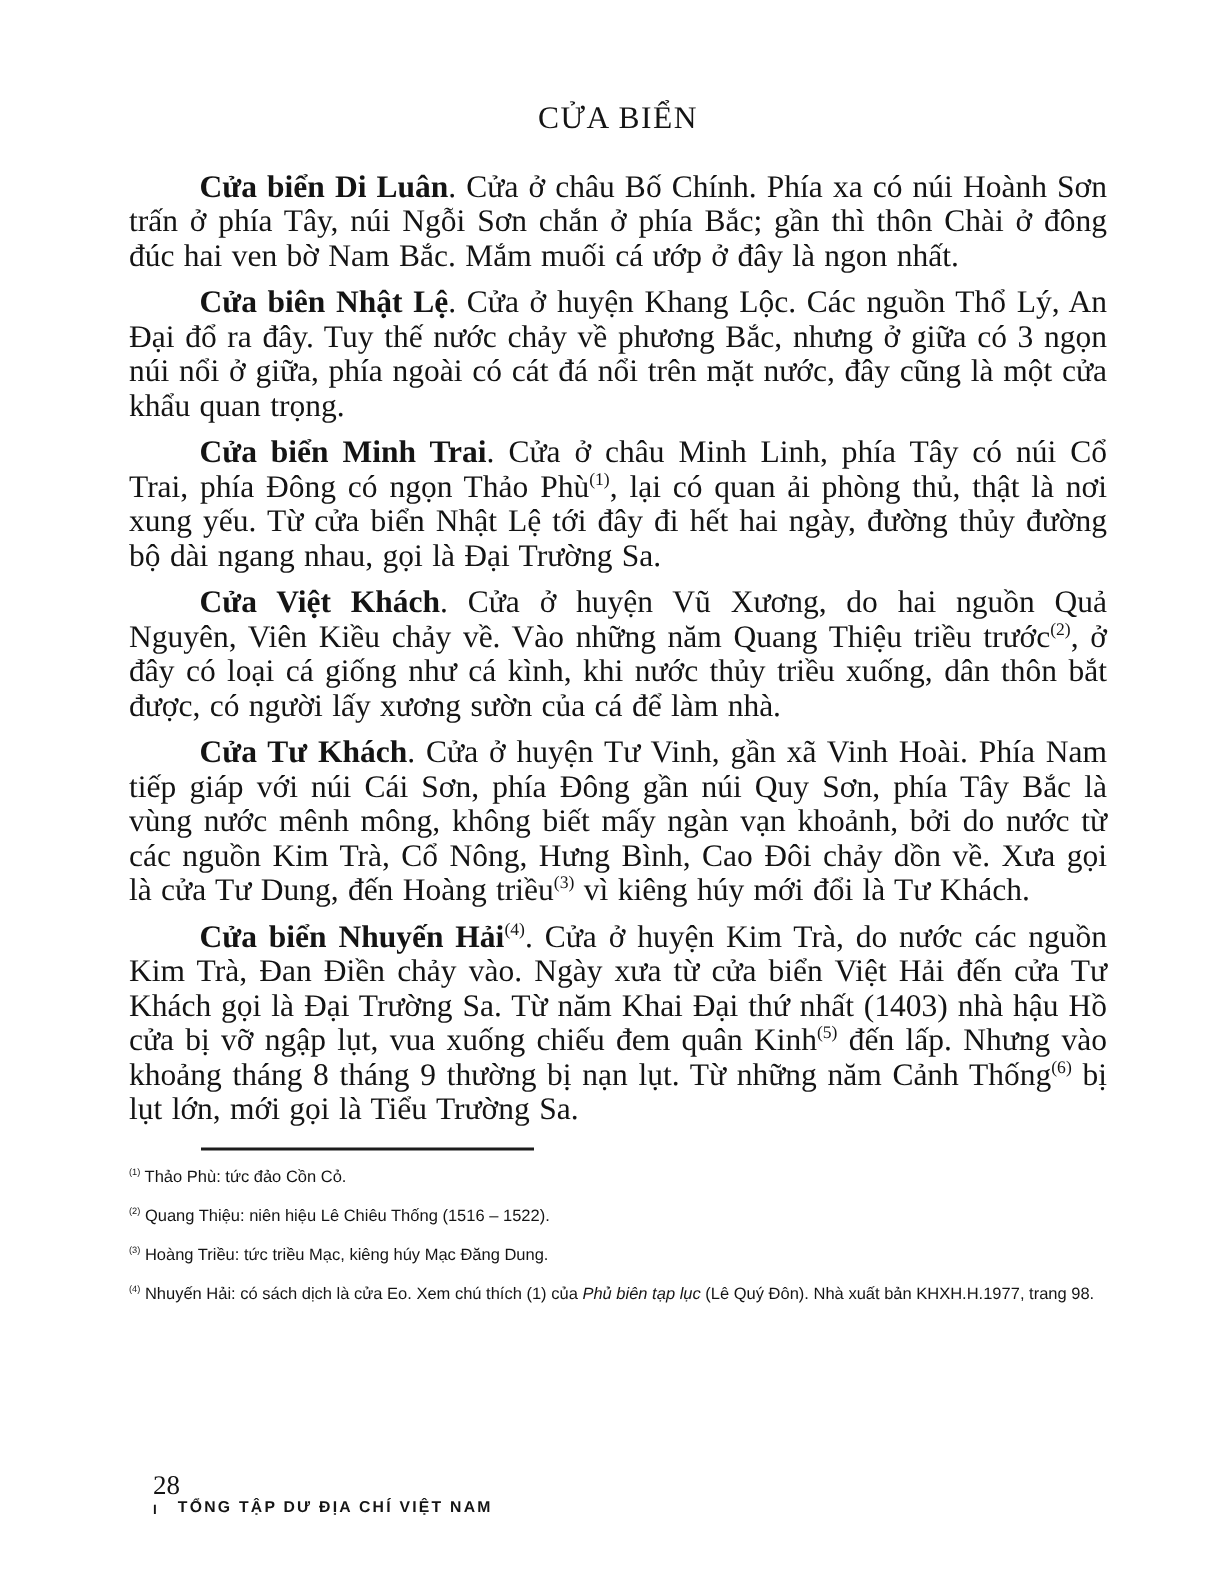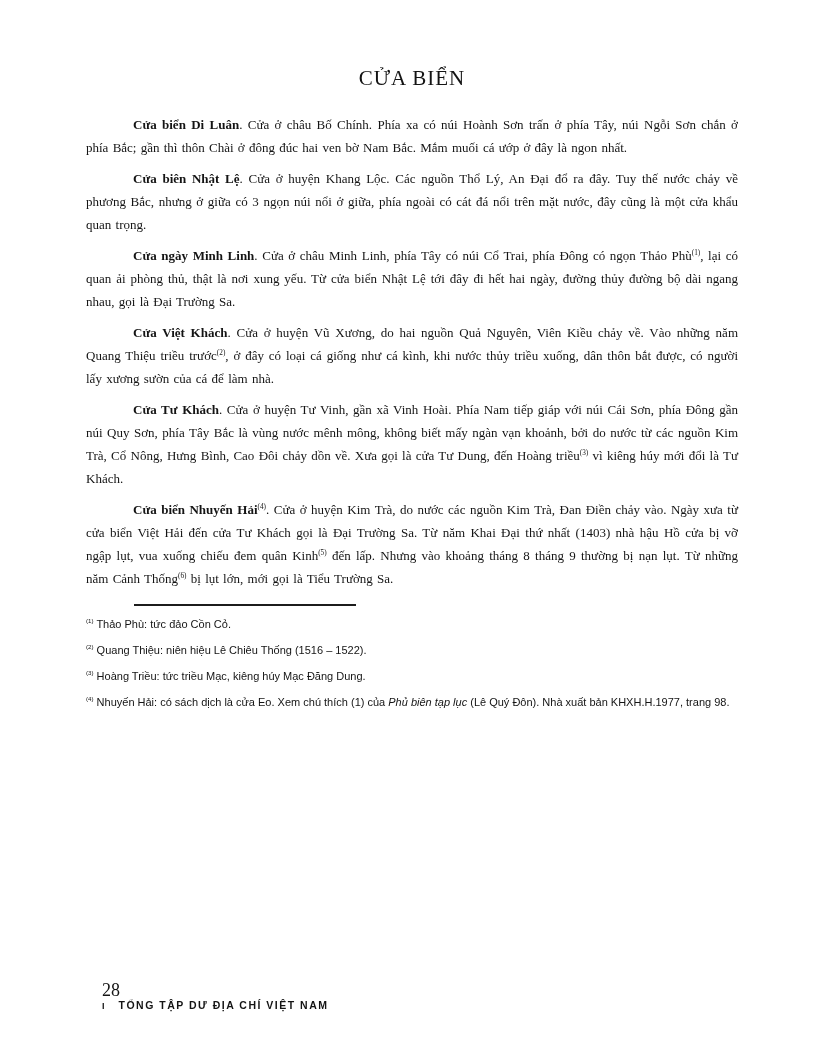--- a/index.html
+++ b/index.html
@@ -20,21 +20,21 @@
     overflow: hidden;
   }
   .doc-title {
     text-align: center;
     font-size: 21px;
     letter-spacing: 1px;
     font-weight: 500;
     margin: 0 0 22px 0;
   }
   .body-para {
-    font-size: 13px;
+    font-size: 21px;
     line-height: 23px;
     text-align: justify;
     text-indent: 47px;
     margin: 0 0 8px 0;
     word-spacing: 1px;
   }
   .body-para b { font-weight: bold; }
   sup {
     font-size: 0.56em;
     line-height: 0;
@@ -91,21 +91,21 @@
 </head>
 <body>
 
 <div class="page">
 
   <h1 class="doc-title">CỬA BIỂN</h1>
 
   <section id="body-paragraphs">
       <p class="body-para"><b>Cửa biển Di Luân</b><span>. Cửa ở châu Bố Chính. Phía xa có núi Hoành Sơn trấn ở phía Tây, núi Ngỗi Sơn chắn ở phía Bắc; gần thì thôn Chài ở đông đúc hai ven bờ Nam Bắc. Mắm muối cá ướp ở đây là ngon nhất.</span></p>
       <p class="body-para"><b>Cửa biên Nhật Lệ</b><span>. Cửa ở huyện Khang Lộc. Các nguồn Thổ Lý, An Đại đổ ra đây. Tuy thế nước chảy về phương Bắc, nhưng ở giữa có 3 ngọn núi nổi ở giữa, phía ngoài có cát đá nổi trên mặt nước, đây cũng là một cửa khẩu quan trọng.</span></p>
-      <p class="body-para"><b>Cửa ngày Minh Linh</b><span>. Cửa ở châu Minh Linh, phía Tây có núi Cổ Trai, phía Đông có ngọn Thảo Phù</span><sup>(1)</sup><span>, lại có quan ải phòng thủ, thật là nơi xung yếu. Từ cửa biển Nhật Lệ tới đây đi hết hai ngày, đường thủy đường bộ dài ngang nhau, gọi là Đại Trường Sa.</span></p>
+      <p class="body-para"><b>Cửa biển Minh Trai</b><span>. Cửa ở châu Minh Linh, phía Tây có núi Cổ Trai, phía Đông có ngọn Thảo Phù</span><sup>(1)</sup><span>, lại có quan ải phòng thủ, thật là nơi xung yếu. Từ cửa biển Nhật Lệ tới đây đi hết hai ngày, đường thủy đường bộ dài ngang nhau, gọi là Đại Trường Sa.</span></p>
       <p class="body-para"><b>Cửa Việt Khách</b><span>. Cửa ở huyện Vũ Xương, do hai nguồn Quả Nguyên, Viên Kiều chảy về. Vào những năm Quang Thiệu triều trước</span><sup>(2)</sup><span>, ở đây có loại cá giống như cá kình, khi nước thủy triều xuống, dân thôn bắt được, có người lấy xương sườn của cá để làm nhà.</span></p>
       <p class="body-para"><b>Cửa Tư Khách</b><span>. Cửa ở huyện Tư Vinh, gần xã Vinh Hoài. Phía Nam tiếp giáp với núi Cái Sơn, phía Đông gần núi Quy Sơn, phía Tây Bắc là vùng nước mênh mông, không biết mấy ngàn vạn khoảnh, bởi do nước từ các nguồn Kim Trà, Cổ Nông, Hưng Bình, Cao Đôi chảy dồn về. Xưa gọi là cửa Tư Dung, đến Hoàng triều</span><sup>(3)</sup><span> vì kiêng húy mới đổi là Tư Khách.</span></p>
       <p class="body-para"><b>Cửa biển Nhuyến Hải</b><sup>(4)</sup><span>. Cửa ở huyện Kim Trà, do nước các nguồn Kim Trà, Đan Điền chảy vào. Ngày xưa từ cửa biển Việt Hải đến cửa Tư Khách gọi là Đại Trường Sa. Từ năm Khai Đại thứ nhất (1403) nhà hậu Hồ cửa bị vỡ ngập lụt, vua xuống chiếu đem quân Kinh</span><sup>(5)</sup><span> đến lấp. Nhưng vào khoảng tháng 8 tháng 9 thường bị nạn lụt. Từ những năm Cảnh Thống</span><sup>(6)</sup><span> bị lụt lớn, mới gọi là Tiểu Trường Sa.</span></p>
     </section>
 
   <hr class="footnote-divider">
 
   <section id="footnotes" class="footnotes">
       <p class="footnote"><sup>(1)</sup><span> Thảo Phù: tức đảo Cồn Cỏ.</span></p>
       <p class="footnote"><sup>(2)</sup><span> Quang Thiệu: niên hiệu Lê Chiêu Thống (1516 – 1522).</span></p>

